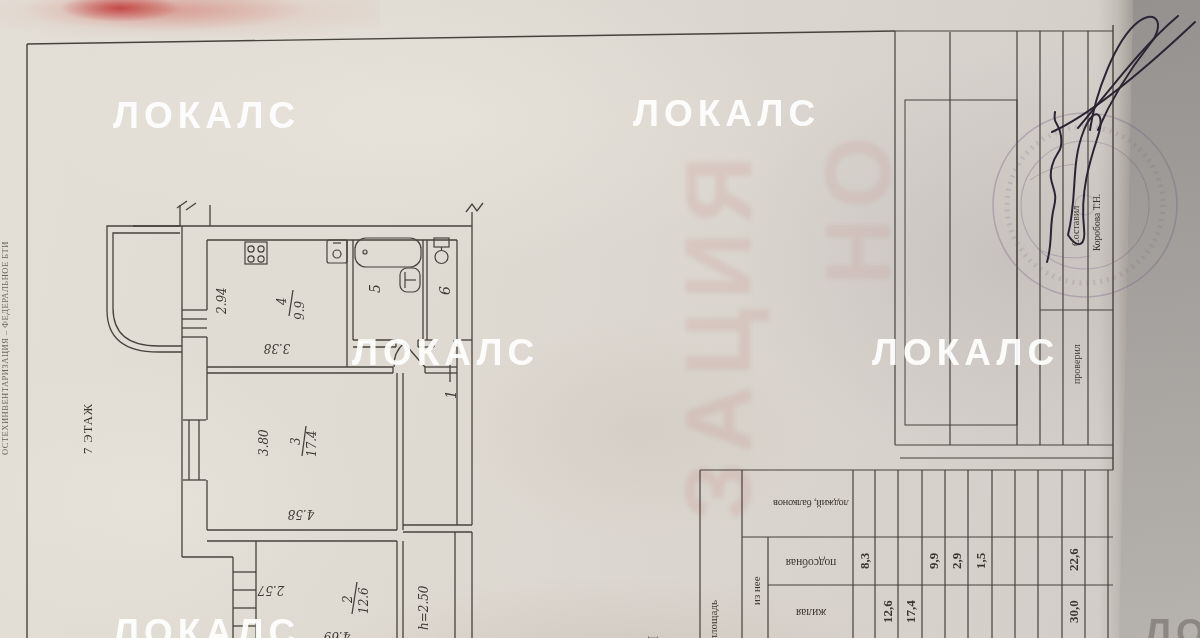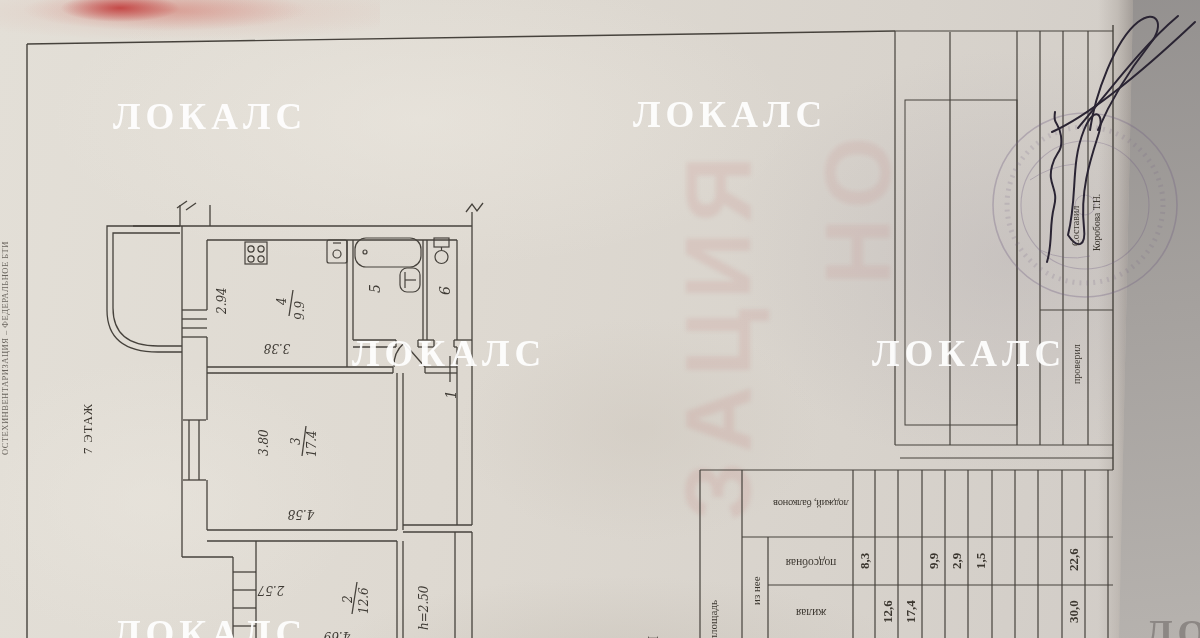--- a/index.html
+++ b/index.html
@@ -19,21 +19,21 @@
       radial-gradient(ellipse 420px 120px at 620px 660px, rgba(192,185,174,.4), transparent 70%),
       radial-gradient(ellipse 500px 200px at 420px 120px, rgba(238,234,226,.5), transparent 75%),
       linear-gradient(100deg,#e3dfd7 0%,#ded9d1 40%,#d8d3cc 70%,#d0cbc6 100%);}
   .paper-edge{left:1098px;top:0;width:36px;height:638px;
     background:linear-gradient(90deg,rgba(0,0,0,0) 0%,rgba(110,100,92,.18) 55%,rgba(70,62,58,.35) 100%);}
   .pinkblob{left:0;top:0;width:380px;height:56px;
     background:
       radial-gradient(ellipse 85px 20px at 120px 8px, rgba(192,55,55,.85), rgba(192,55,55,0) 70%),
       radial-gradient(ellipse 190px 28px at 165px 10px, rgba(210,115,105,.5), transparent 75%),
       radial-gradient(ellipse 320px 36px at 185px 12px, rgba(218,160,148,.32), transparent 80%);}
-  .wm{font-family:Liberation Serif, serif;font-weight:700;
+  .wm{font-family:Liberation Sans, sans-serif;font-weight:700;
       font-size:37px;letter-spacing:5px;color:#ffffff;opacity:.93;white-space:nowrap;}
   .wm-dark{color:#8a8582;opacity:.95;}
   .pt{font-family:"DejaVu Serif",serif;font-style:italic;font-size:12px;color:#3e3a34;white-space:nowrap;}
   .pt2{font-family:"DejaVu Serif",serif;font-style:italic;font-size:14px;color:#3e3a34;}
   .tbl{font-family:"Liberation Serif","DejaVu Serif",serif;color:#3b362f;white-space:nowrap;}
   .tv{font-weight:bold;font-size:13px;}
   .bleed{font-family:"Liberation Sans",sans-serif;font-weight:700;color:rgba(193,88,88,.12);
          filter:blur(2px);letter-spacing:10px;}
   svg{display:block;}
 </style>

